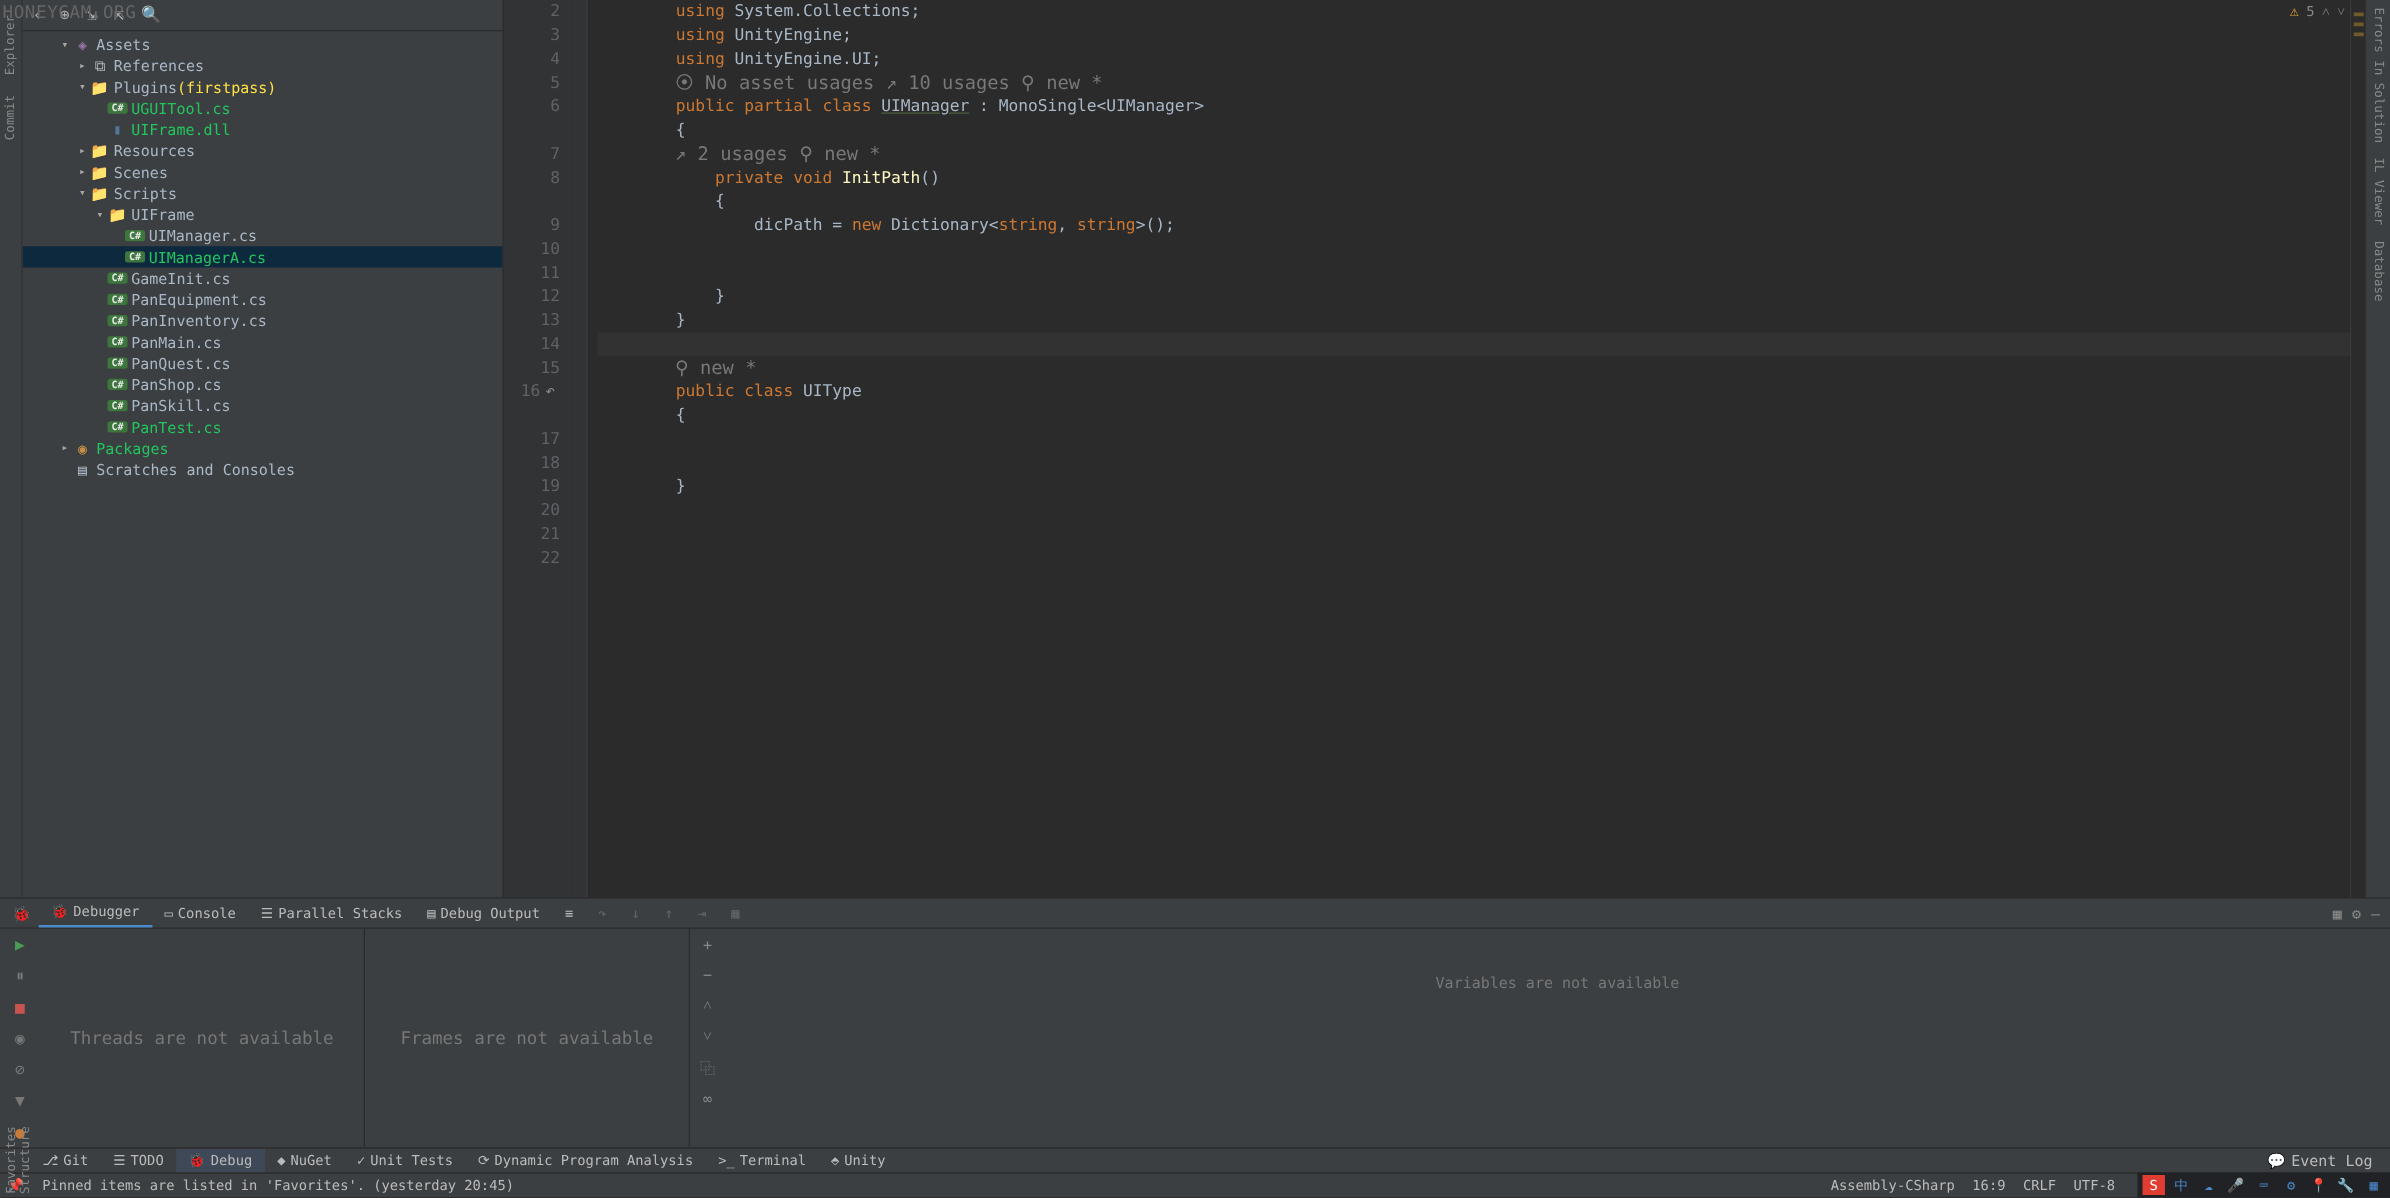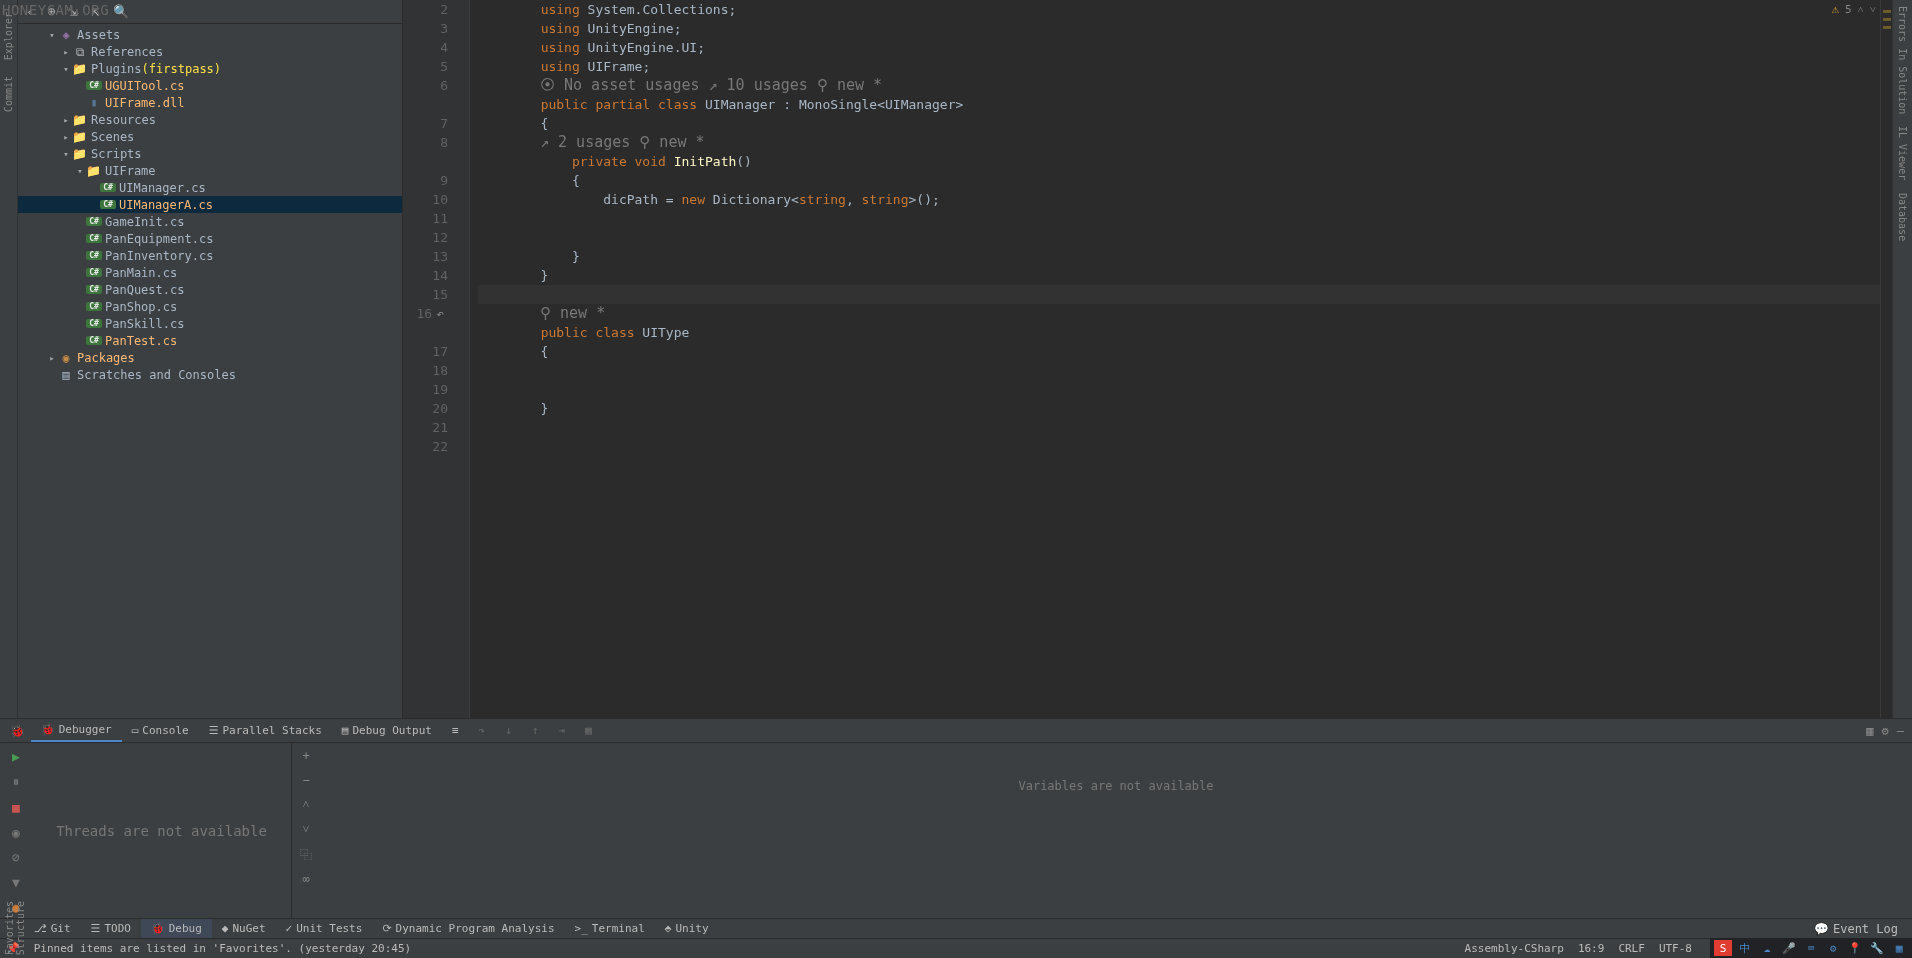--- a/index.html
+++ b/index.html
@@ -119,21 +119,21 @@
   font-size: 8px;
   font-weight: bold;
   padding: 0 2px;
   border-radius: 2px;
 }
 .ic-dll {
   color: #537699;
   font-size: 11px;
 }
 .ic-lib { color: #afb1b3; }
-.name-highlight { color: #fdba74; }
+.name-highlight { color: #22c55e; }
 
 
 .editor {
   flex: 1;
   background: #2b2b2b;
   display: flex;
   font-family: Consolas, monospace;
   font-size: 13px;
   position: relative;
 }
@@ -161,21 +161,21 @@
 .code-line.cursor-line { background: #323232; }
 .hint-line {
   height: 19px;
   line-height: 19px;
   font-size: 15px;
   color: #787878;
 }
 
 .kw { color: #cc7832; }
 .method { color: #fef9c3; }
-.id-u { text-decoration-color: #4e5f3d; }
+.id-u { text-decoration: underline; text-decoration-color: #4e5f3d; }
 
 
 .editor-corner {
   position: absolute;
   top: 2px;
   right: 4px;
   display: flex;
   gap: 6px;
   align-items: center;
   font-size: 11px;
@@ -487,21 +487,20 @@
       <div class="code-area" id="code">
         <div class="editor-corner">
           <span class="warn-ico">⚠</span>
           <span>5</span>
           <span>˄</span>
           <span>˅</span>
         </div>
       <div class="code-line"><span>        </span><span class="kw">using</span><span> System.Collections;</span></div>
           <div class="code-line"><span>        </span><span class="kw">using</span><span> UnityEngine;</span></div>
           <div class="code-line"><span>        </span><span class="kw">using</span><span> UnityEngine.UI;</span></div>
-          <div class="code-line"><span>        </span><span class="kw">using</span><span> UIFrame;</span></div>
           <div class="hint-line" style="padding-left: 62px;">⦿ No asset usages   ↗ 10 usages   ⚲ new *</div>
           <div class="code-line"><span>        </span><span class="kw">public partial class</span><span> </span><span class="id-u">UIManager</span><span> : MonoSingle&lt;UIManager&gt;</span></div>
           <div class="code-line"><span>        {</span></div>
           <div class="hint-line" style="padding-left: 62px;">    ↗ 2 usages   ⚲ new *</div>
           <div class="code-line"><span>            </span><span class="kw">private void</span><span> </span><span class="method">InitPath</span><span>()</span></div>
           <div class="code-line"><span>            {</span></div>
           <div class="code-line"><span>                dicPath = </span><span class="kw">new</span><span> Dictionary&lt;</span><span class="kw">string</span><span>, </span><span class="kw">string</span><span>&gt;();</span></div>
           <div class="code-line"><span> </span></div>
           <div class="code-line"><span> </span></div>
           <div class="code-line"><span>            }</span></div>
@@ -569,20 +568,23 @@
         <span class="dbtn">⏸</span>
         <span class="dbtn" style="color:#c75450">■</span>
         <span class="dbtn">◉</span>
         <span class="dbtn">⊘</span>
         <span class="dbtn">▼</span>
         <span class="dbtn orange">●</span>
       </div>
       <div class="threads-pane">
         <span>Threads are not available</span>
       </div>
+      <div class="frames-pane">
+        <span>Frames are not available</span>
+      </div>
       <div class="vars-pane">
         <div class="vars-body">
           <div class="vars-left-tools">
             <span>+</span>
             <span>−</span>
             <span>˄</span>
             <span>˅</span>
             <span>⿻</span>
             <span>∞</span>
           </div>

